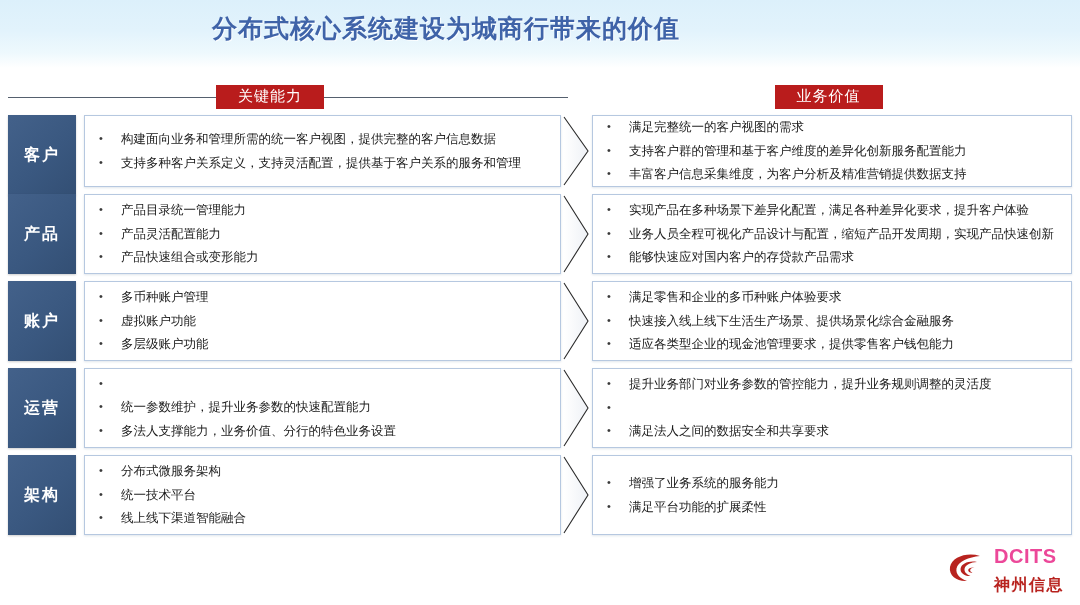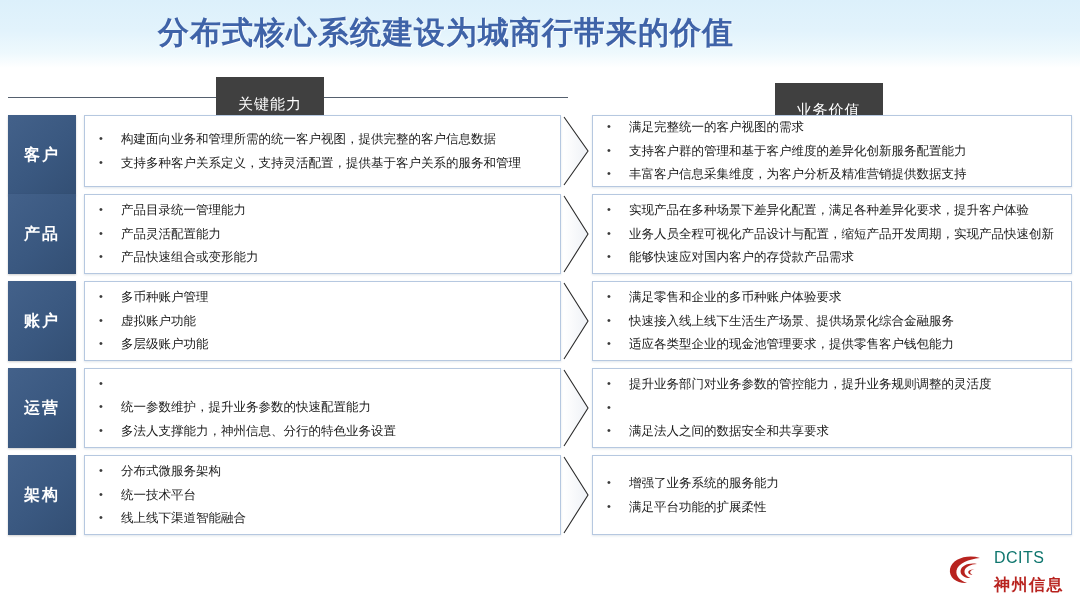--- a/index.html
+++ b/index.html
@@ -27,21 +27,21 @@
     left: 0; top: 0;
     width: 1080px;
     height: 68px;
     background: linear-gradient(180deg, #dcf0fb 0%, #e2f3fc 45%, #eef9fd 78%, #ffffff 100%);
   }
   .slide-title {
     position: absolute;
     left: 0; top: 12px;
     width: 892px;
     text-align: center;
-    font-size: 31px;
+    font-size: 25px;
     font-weight: bold;
     color: #3f63a8;
     letter-spacing: 1px;
     text-shadow: 1px 1px 0 rgba(255,255,255,0.85);
   }
 
   
   .col-headers {
     position: absolute;
     left: 0; top: 83px;
@@ -60,28 +60,29 @@
 
   .head-line {
     flex: 1 1 auto;
     height: 1px;
     background: #55606e;
   }
   .head-line.short { flex: 0 0 36px; }
 
   .head-badge {
     flex: 0 0 auto;
-    background: #404040;
+    background: #b91c1c;
     color: #ffffff;
     font-size: 15px;
     font-weight: normal;
-    padding: 19px 22px 5px 22px;
+    padding: 4px 22px 5px 22px;
     line-height: 1.05;
     letter-spacing: 1px;
     white-space: nowrap;
+    font-family: Liberation Serif, serif;
   }
 
   
   .rows {
     position: absolute;
     left: 0; top: 115px;
     width: 1080px;
   }
   .row {
     position: relative;
@@ -155,23 +156,23 @@
     position: absolute;
     right: 16px;
     bottom: 12px;
     display: flex;
     align-items: center;
     gap: 7px;
   }
   .logo-mark { flex: 0 0 auto; }
   .logo-text { display: flex; flex-direction: column; line-height: 1; }
   .logo-en {
-    font-size: 16px;
-    font-weight: normal;
-    color: #0f766e;
+    font-size: 20px;
+    font-weight: bold;
+    color: #ec4899;
     letter-spacing: 0.5px;
   }
   .logo-cn {
     font-size: 16px;
     font-weight: bold;
     color: #b8231f;
     letter-spacing: 1.5px;
     margin-top: 11px;
   }
 </style>
@@ -325,21 +326,21 @@
         <div class="panel left" style="height: 80px;">
           <div class="bullet">
             <span class="dot">•</span>
           </div>
           <div class="bullet">
             <span class="dot">•</span>
             <span class="txt">统一参数维护，提升业务参数的快速配置能力</span>
           </div>
           <div class="bullet">
             <span class="dot">•</span>
-            <span class="txt">多法人支撑能力，神州信息、分行的特色业务设置</span>
+            <span class="txt">多法人支撑能力，业务价值、分行的特色业务设置</span>
           </div>
         </div>
         <div class="panel right" style="height: 80px;">
           <div class="bullet">
             <span class="dot">•</span>
             <span class="txt">提升业务部门对业务参数的管控能力，提升业务规则调整的灵活度</span>
           </div>
           <div class="bullet">
             <span class="dot">•</span>
           </div>

